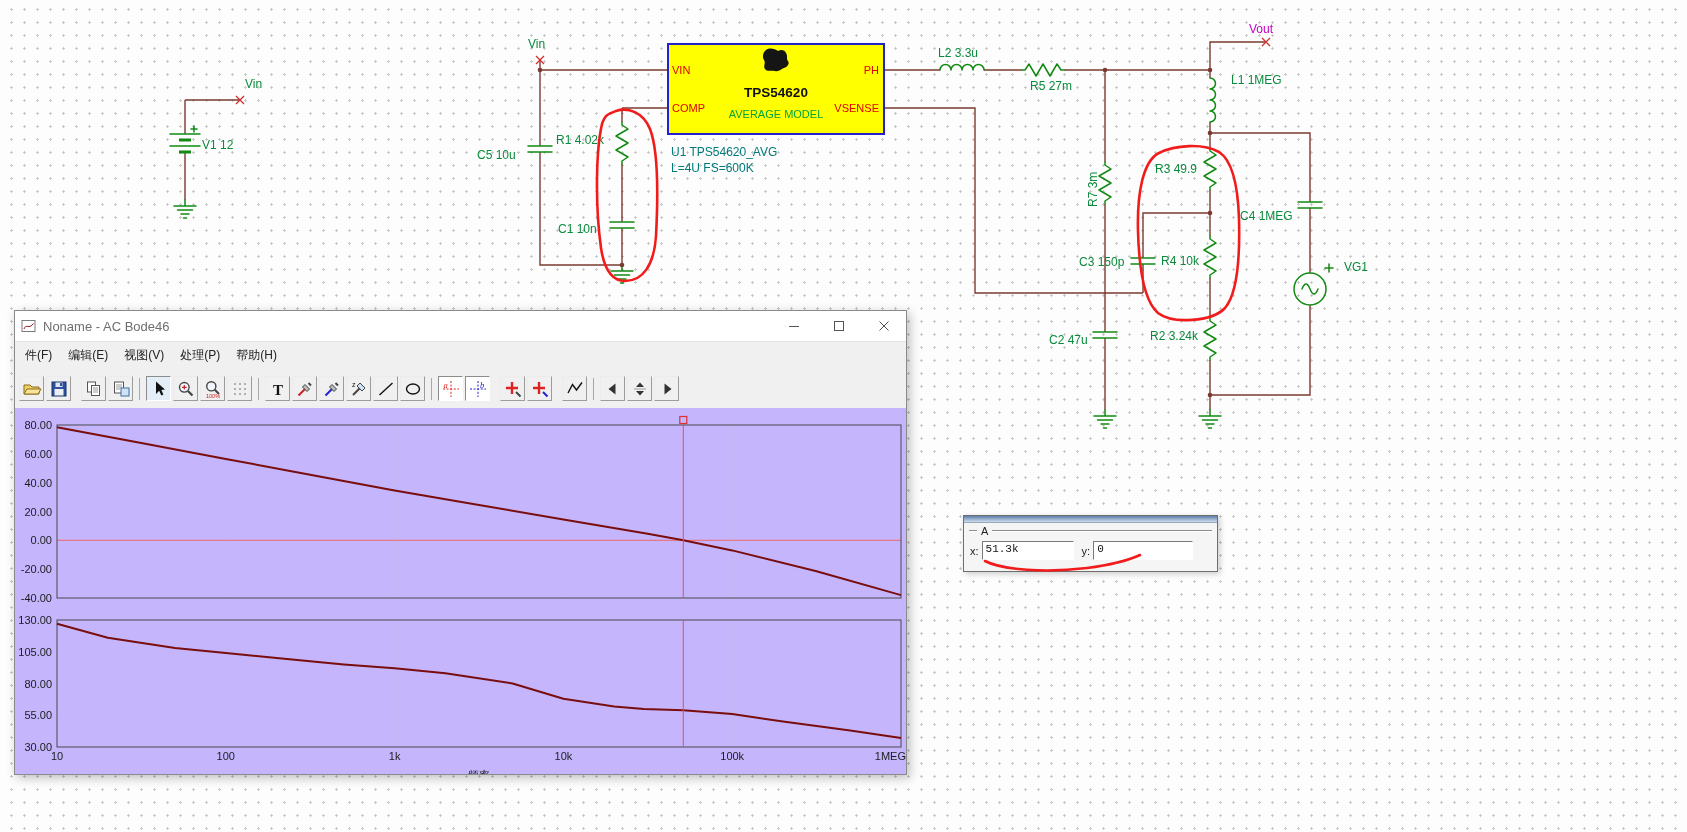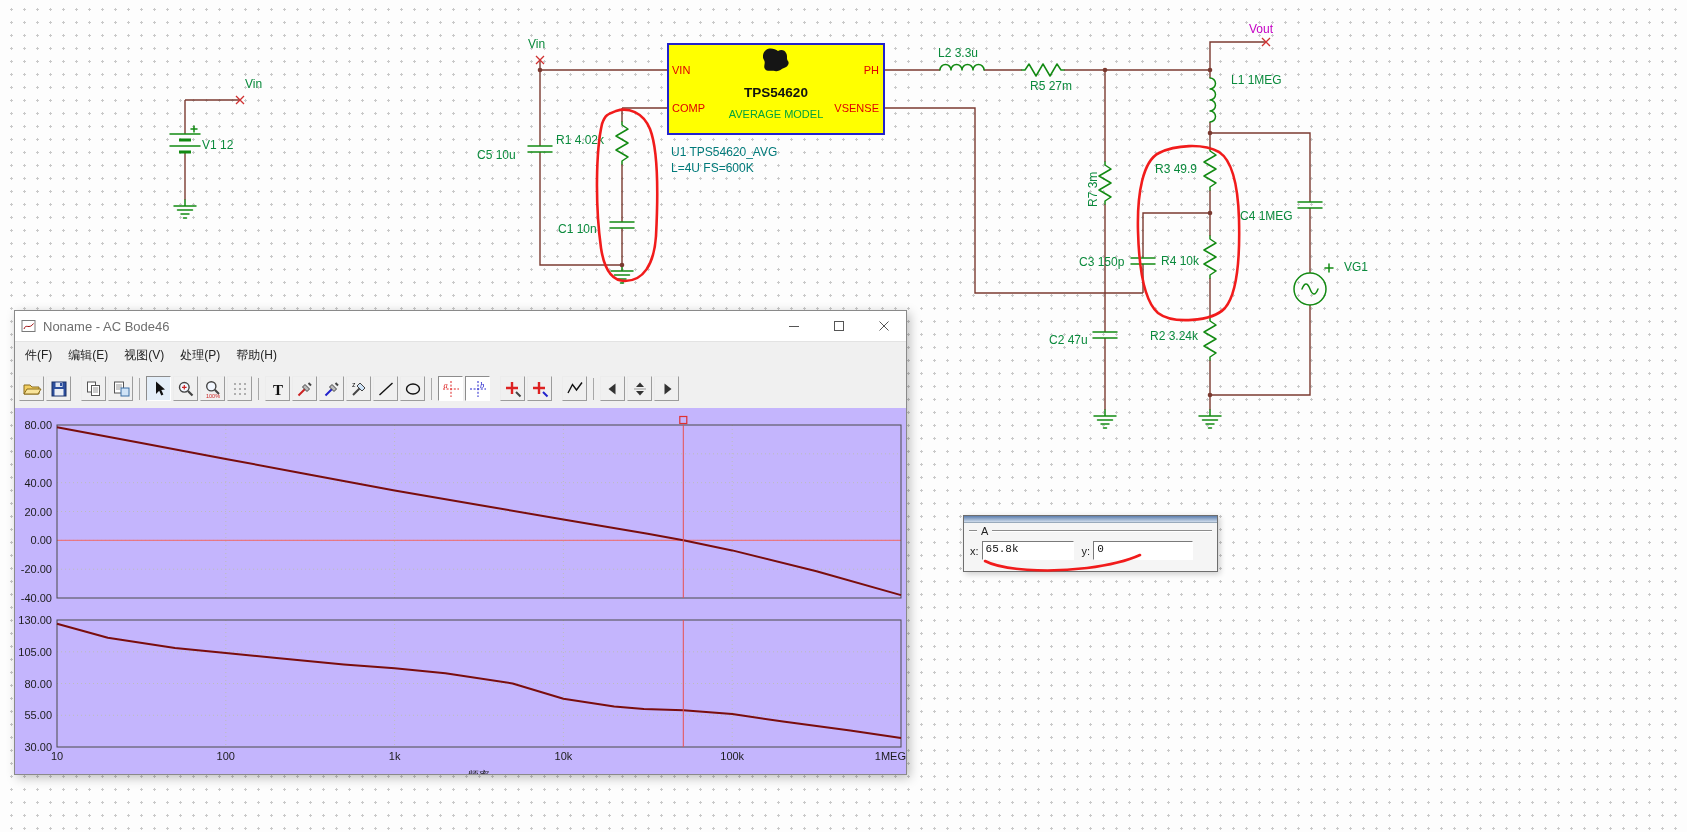--- a/index.html
+++ b/index.html
@@ -455,21 +455,21 @@
 
   <div id="cursor-panel">
     <div class="cp-grip"></div>
     <div class="cp-legend">
       <span class="cp-line s"></span>
       <span class="cp-a">A</span>
       <span class="cp-line l"></span>
     </div>
     <div class="cp-row">
       <span class="cp-label">x:</span>
-      <span class="cp-field">65.8k</span>
+      <span class="cp-field">51.3k</span>
       <span class="cp-label">y:</span>
       <span class="cp-field y">0</span>
     </div>
   </div>
 
   <svg id="annotations" width="1687" height="832" viewBox="0 0 1687 832">
     <path class="ink" d="M602,124 C596,150 595,205 601,248 C604,268 611,281 625,281 C643,281 654,265 656,236 C658,198 659,152 650,129 C643,112 628,107 616,111 C608,114 605,115 602,124 Z"></path>
     <path class="ink" d="M1159,153 C1143,161 1137,193 1138,231 C1139,269 1144,301 1158,313 C1172,324 1212,322 1225,308 C1237,294 1240,256 1239,219 C1238,186 1233,161 1219,152 C1203,143 1175,145 1159,153 Z"></path>
     <path class="ink" d="M985,561 C1002,570 1046,573 1087,568 C1110,565 1129,560 1140,555"></path>
   </svg>

